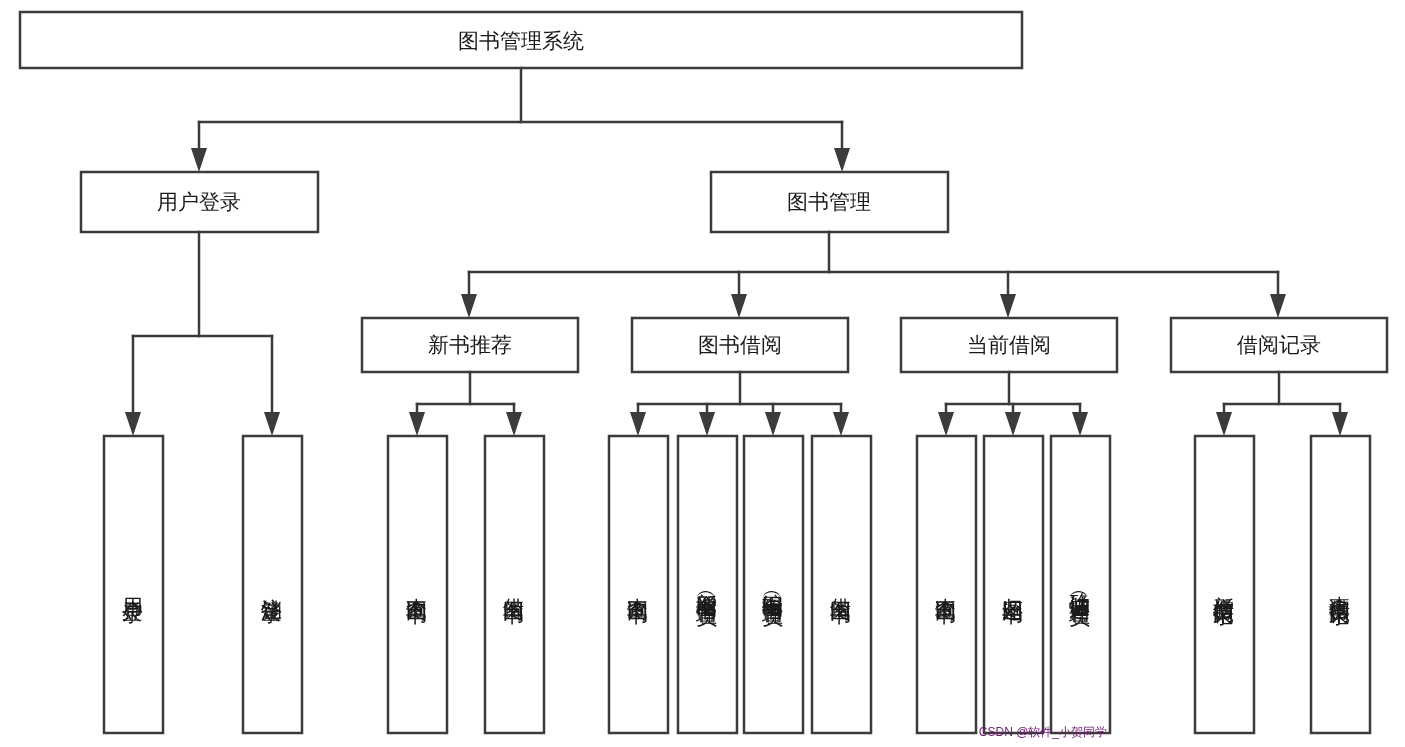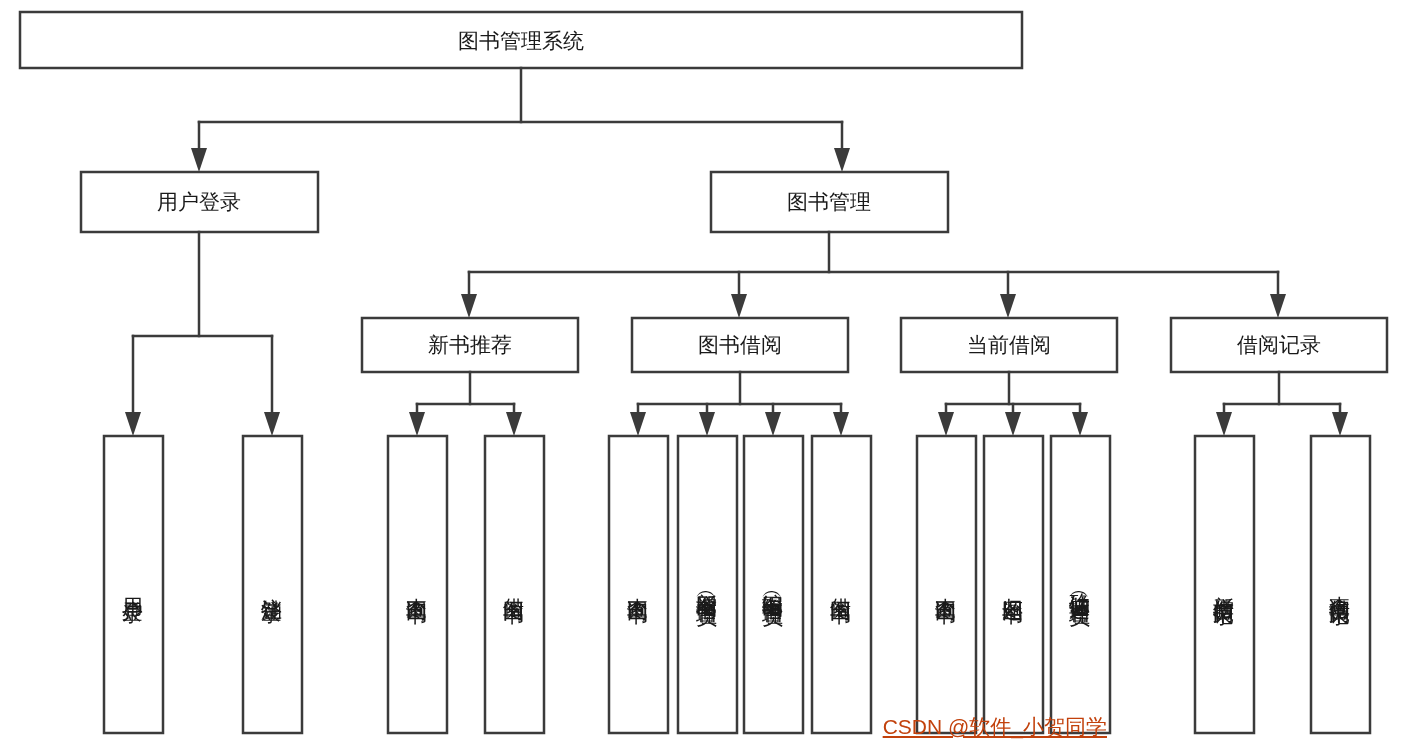--- a/index.html
+++ b/index.html
@@ -55,25 +55,24 @@
     writing-mode: vertical-rl;
     text-orientation: upright;
     text-anchor: middle;
     letter-spacing: 2px;
   }
   .watermark {
     position: absolute;
     right: 12px;
     bottom: 6px;
     font-family: "Liberation Sans", "DejaVu Sans", sans-serif;
-    font-size: 21px;
-    color: #c2410c;
+    font-size: 12px;
+    color: #701a75;
     white-space: nowrap;
     user-select: none;
-    text-decoration: underline;
   }
 </style>
 </head>
 <body>
 
 <div id="diagram-root">
   <svg class="flow" viewBox="0 0 1405 747" xmlns="http://www.w3.org/2000/svg">
 
     <g>
       <rect class="node-rect" x="20" y="12" width="1002" height="56"></rect>

